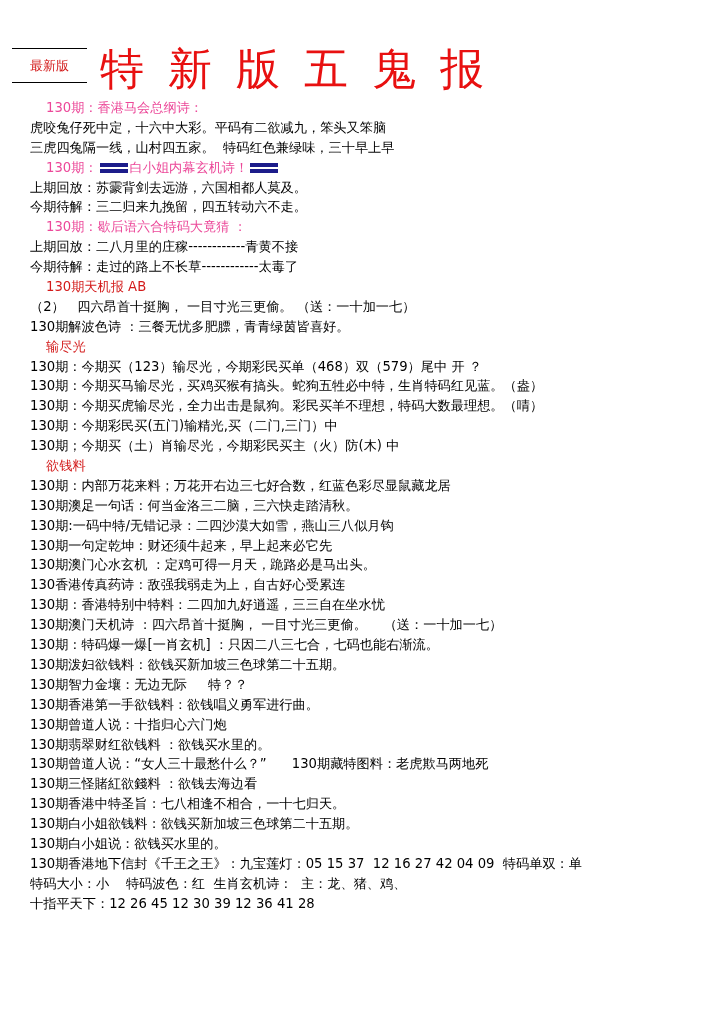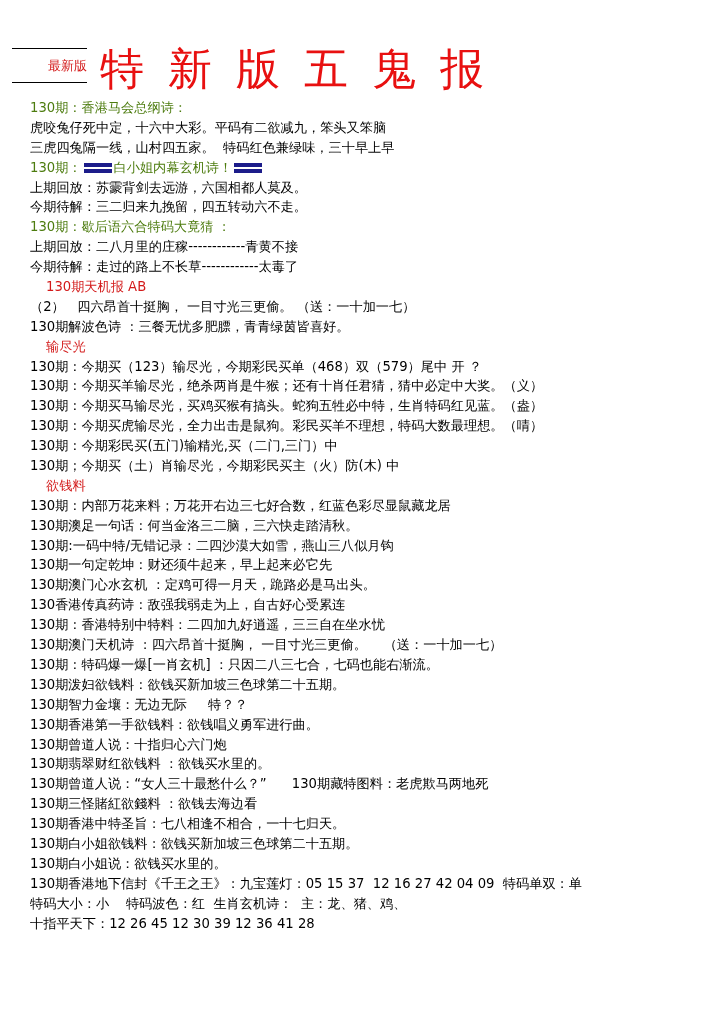--- a/index.html
+++ b/index.html
@@ -1,26 +1,26 @@
 <!DOCTYPE html>
 <html><head>
 <meta charset="utf-8">
 <style>
   html, body { margin:0; padding:0; background:#ffffff; }
   body { width:709px; height:1015px; position:relative; overflow:hidden;
          font-family:"DejaVu Sans", sans-serif; }
   .header { position:absolute; left:0; top:40px; width:709px; height:58px; }
   .badge { position:absolute; left:12px; top:8px; width:75px; height:33px;
            border-top:1.5px solid #000; border-bottom:1.5px solid #000; }
-  .badge span { display:block; text-align:right; color:#d31a1a; font-size:13px; line-height:33px; }
+  .badge span { display:block; text-align:center; color:#d31a1a; font-size:13px; line-height:33px; }
   .title { position:absolute; left:100px; top:0px; color:#e81010; font-size:44px;
            letter-spacing:24px; font-family:"DejaVu Serif", serif; line-height:58px; white-space:nowrap; }
   .content { position:absolute; left:30px; top:98px; width:679px; }
   .line { font-size:13.2px; line-height:19.9px; height:19.9px; white-space:pre; color:#000; overflow:hidden; }
-  .navy { color:#4d7c0f; }
+  .navy { color:#ec4899;margin-left:16px; }
   .red { color:#d31a1a;margin-left:16px; }
   .flag { display:inline-block; width:28px; height:10px; vertical-align:middle;
           background:linear-gradient(#1c1c8a 0 35%, transparent 35% 60%, #1c1c8a 60% 100%); margin:0 2px; }
 </style>
 </head>
 <body>
 
 <div class="header">
   <div class="badge">
     <span>最新版</span>
@@ -36,21 +36,20 @@
     <div class="line">上期回放：苏霥背剑去远游，六国相都人莫及。</div>
     <div class="line">今期待解：三二归来九挽留，四五转动六不走。</div>
     <div class="line navy">130期：歇后语六合特码大竟猜 ：</div>
     <div class="line">上期回放：二八月里的庄稼------------青黄不接</div>
     <div class="line">今期待解：走过的路上不长草------------太毒了</div>
     <div class="line red">130期天机报 AB</div>
     <div class="line">（2）   四六昂首十挺胸， 一目寸光三更偷。 （送：一十加一七）</div>
     <div class="line">130期解波色诗 ：三餐无忧多肥膘，青青绿茵皆喜好。</div>
     <div class="line red">输尽光</div>
     <div class="line">130期：今期买（123）输尽光，今期彩民买单（468）双（579）尾中 开 ？</div>
-    <div class="line">130期：今期买羊输尽光，绝杀两肖是牛猴；还有十肖任君猜，猜中必定中大奖。（义）</div>
     <div class="line">130期：今期买马输尽光，买鸡买猴有搞头。蛇狗五牲必中特，生肖特码红见蓝。（盎）</div>
     <div class="line">130期：今期买虎输尽光，全力出击是鼠狗。彩民买羊不理想，特码大数最理想。（啨）</div>
     <div class="line">130期：今期彩民买(五门)输精光,买（二门,三门）中</div>
     <div class="line">130期；今期买（土）肖输尽光，今期彩民买主（火）防(木) 中</div>
     <div class="line red">欲钱料</div>
     <div class="line">130期：内部万花来料；万花开右边三七好合数，红蓝色彩尽显鼠藏龙居</div>
     <div class="line">130期澳足一句话：何当金洛三二脑，三六快走踏清秋。</div>
     <div class="line">130期:一码中特/无错记录：二四沙漠大如雪，燕山三八似月钩</div>
     <div class="line">130期一句定乾坤：财还须牛起来，早上起来必它先</div>
     <div class="line">130期澳门心水玄机 ：定鸡可得一月天，跪路必是马出头。</div>

